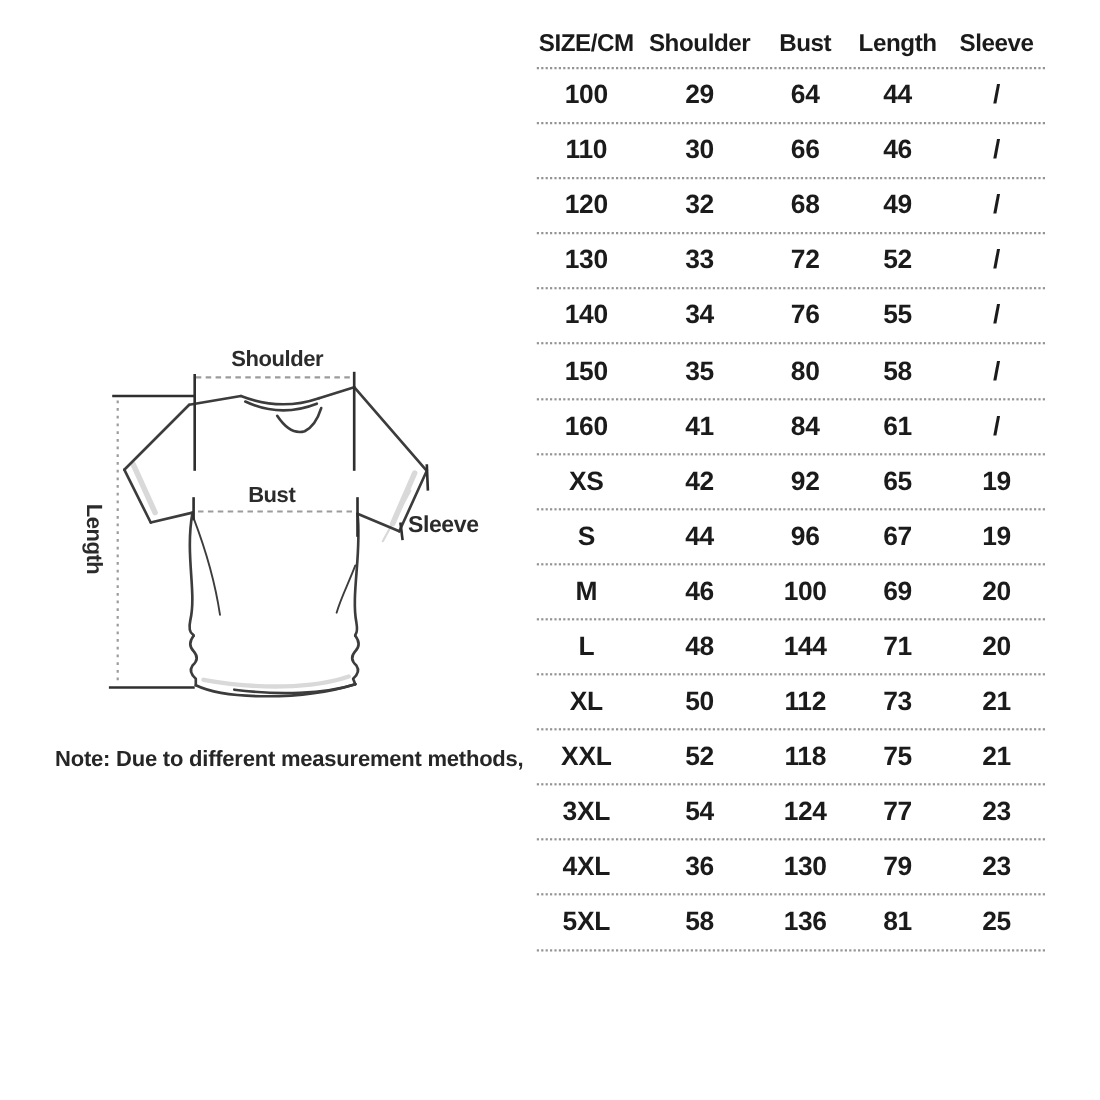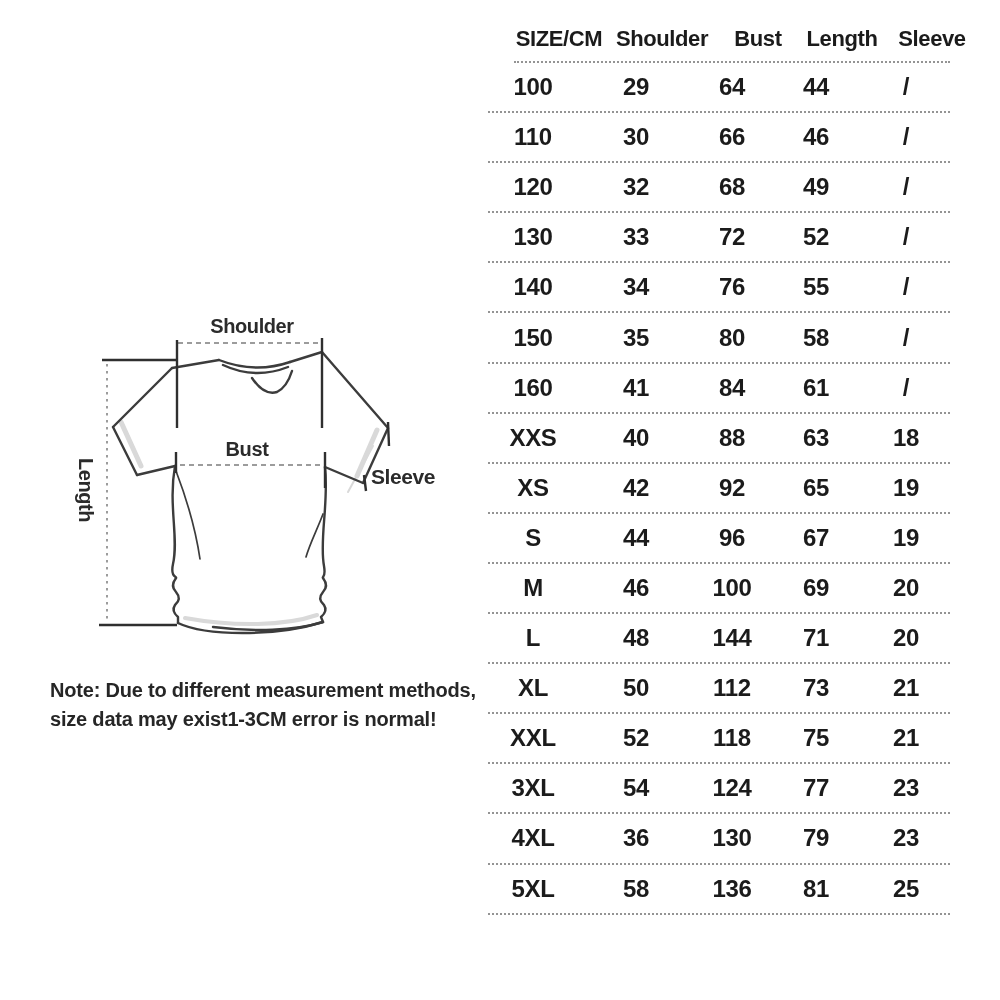--- a/index.html
+++ b/index.html
@@ -18,21 +18,21 @@
   .size-table {
     position:absolute; left:488px; top:16px; width:462px;
   }
   .trow {
     display:grid;
     grid-template-columns:90px 116px 76px 92px 88px;
     align-items:center;
     height:50.1px;
     border-bottom:2px dotted #949494;
   }
-  .trow.thead { height:47px;margin-left:26px; }
+  .trow.thead { height:47px; }
   .tcell {
     text-align:center;
     font-weight:700;
     font-size:24px;
     color:#1b1b1b;
     letter-spacing:-0.3px;
     white-space:nowrap;
   }
   .thead .tcell { font-size:22px; letter-spacing:-0.4px; }
 
@@ -120,21 +120,20 @@
         <text class="dlabel" x="197" y="33" text-anchor="middle">Shoulder</text>
         <text class="dlabel" x="192" y="156" text-anchor="middle">Bust</text>
         <text class="dlabel" x="24" y="190" text-anchor="middle" transform="rotate(90 24 190)">Length</text>
         <text class="dlabel dlabel-big" x="348" y="184" text-anchor="middle">Sleeve</text>
       </g>
     </svg>
   </div>
 
   <div class="note">
     <div>Note: Due to different measurement methods,</div>
-    <div>size data may exist1-3CM error is normal!</div>
   </div>
 
   <div class="size-table">
     <div class="trow thead">
       <div class="tcell">SIZE/CM</div>
       <div class="tcell">Shoulder</div>
       <div class="tcell">Bust</div>
       <div class="tcell">Length</div>
       <div class="tcell">Sleeve</div>
     </div>
@@ -188,27 +187,20 @@
     </div>
 
     <div class="trow">
       <div class="tcell">160</div>
       <div class="tcell">41</div>
       <div class="tcell">84</div>
       <div class="tcell">61</div>
       <div class="tcell">/</div>
     </div>
 
-    <div class="trow">
-      <div class="tcell">XXS</div>
-      <div class="tcell">40</div>
-      <div class="tcell">88</div>
-      <div class="tcell">63</div>
-      <div class="tcell">18</div>
-    </div>
 
     <div class="trow">
       <div class="tcell">XS</div>
       <div class="tcell">42</div>
       <div class="tcell">92</div>
       <div class="tcell">65</div>
       <div class="tcell">19</div>
     </div>
 
     <div class="trow">

